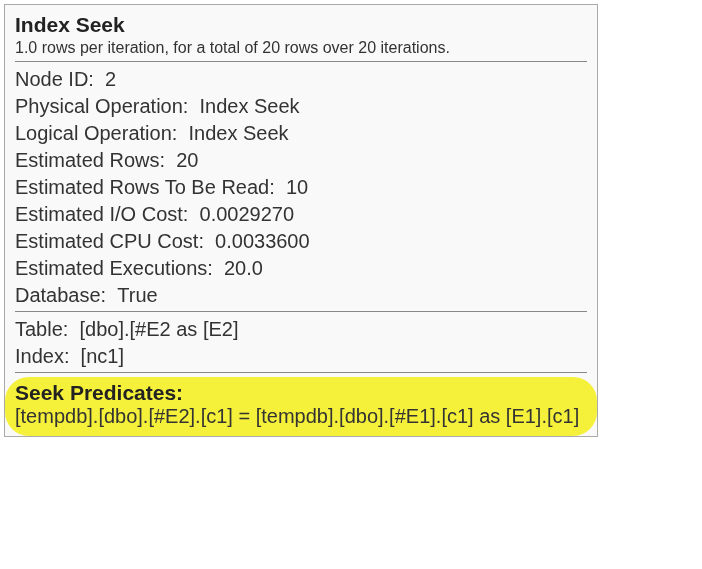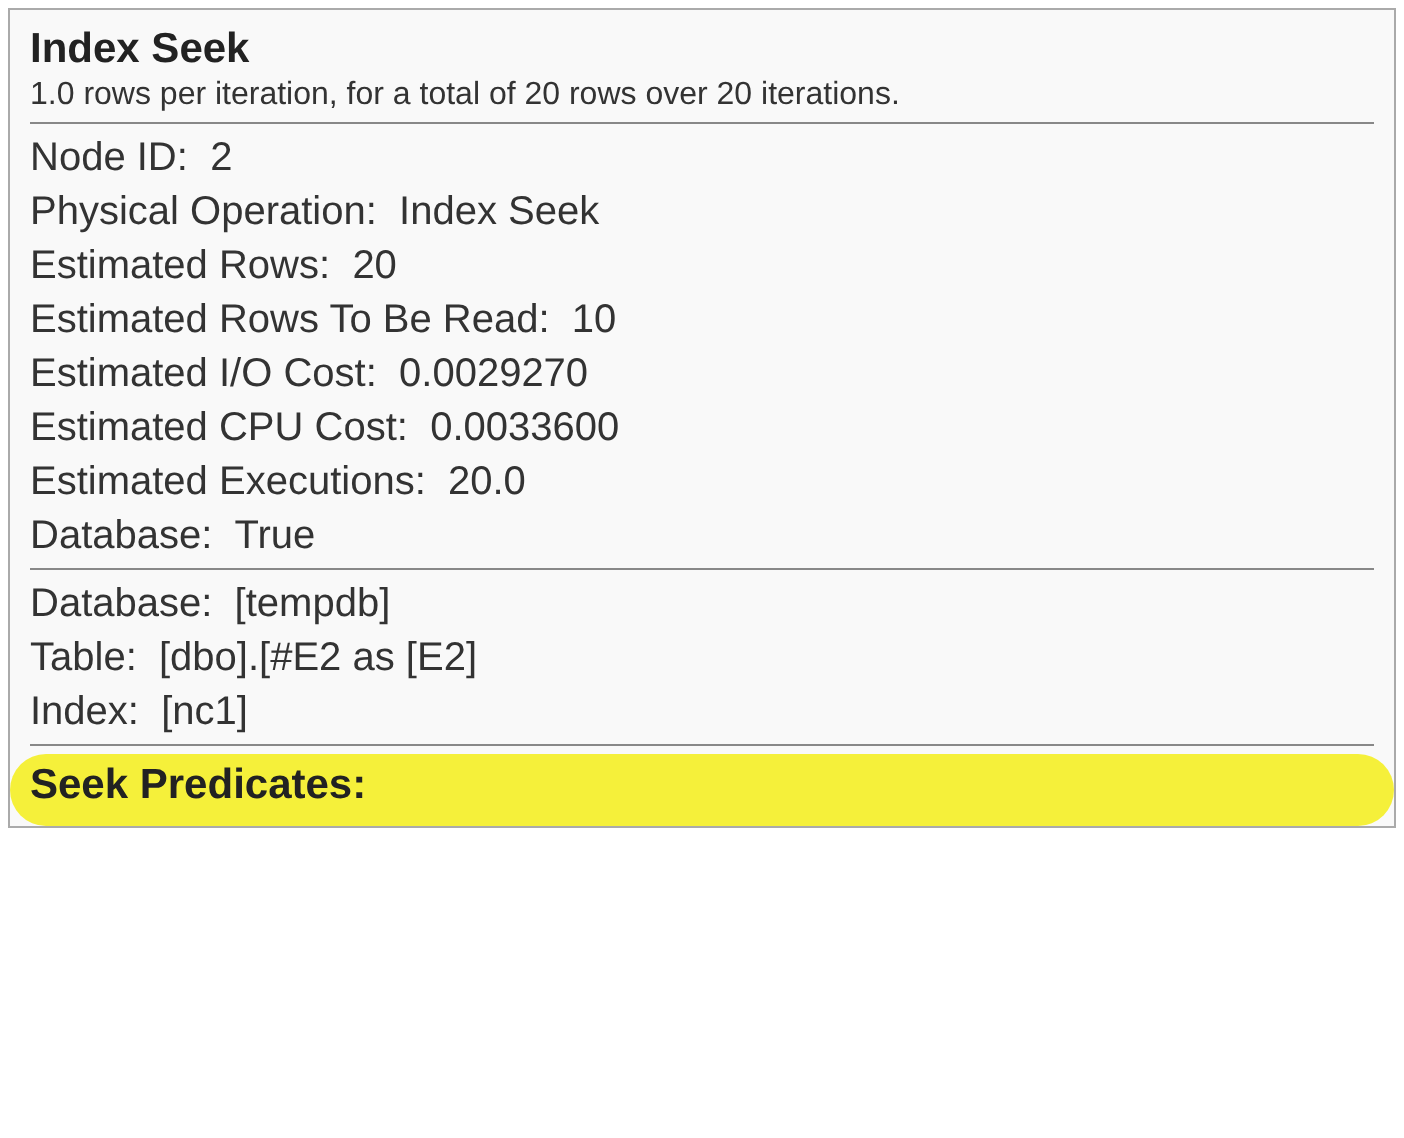--- a/index.html
+++ b/index.html
@@ -2,21 +2,21 @@
 <html><head>
   <meta charset="utf-8">
   <style>
     * { margin: 0; padding: 0; box-sizing: border-box; }
     body {
       font-family: 'Segoe UI', Tahoma, Geneva, Verdana, sans-serif;
       background: #fff;
       padding: 4px;
     }
     .tooltip {
-      width: 694px;
+      width: 594px;
       border: 1px solid #aaa;
       background: #f9f9f9;
       padding: 8px 10px 6px 10px;
     }
     .title {
       font-weight: 700;
       font-size: 21px;
       color: #222;
       margin-bottom: 2px;
     }
@@ -66,20 +66,23 @@
   <div class="title">Index Seek</div>
   <div class="summary">1.0 rows per iteration, for a total of 20 rows over 20 iterations.</div>
 
   <div class="prop">
     <span>Node ID:</span>&nbsp;&nbsp;<span>2</span>
   </div>
   <div class="prop">
     <span>Physical Operation:</span>&nbsp;&nbsp;<span>Index Seek</span>
   </div>
   <div class="prop">
+    <span>Logical Operation:</span>&nbsp;&nbsp;<span>Index Seek</span>
+  </div>
+  <div class="prop">
     <span>Estimated Rows:</span>&nbsp;&nbsp;<span>20</span>
   </div>
   <div class="prop">
     <span>Estimated Rows To Be Read:</span>&nbsp;&nbsp;<span>10</span>
   </div>
   <div class="prop">
     <span>Estimated I/O Cost:</span>&nbsp;&nbsp;<span>0.0029270</span>
   </div>
   <div class="prop">
     <span>Estimated CPU Cost:</span>&nbsp;&nbsp;<span>0.0033600</span>
@@ -87,27 +90,25 @@
   <div class="prop">
     <span>Estimated Executions:</span>&nbsp;&nbsp;<span>20.0</span>
   </div>
   <div class="prop">
     <span>Database:</span>&nbsp;&nbsp;<span>True</span>
   </div>
 
   <div class="divider"></div>
 
   <div class="prop">
-    <span>Database:</span>&nbsp;&nbsp;<span>[tempdb]</span>
-  </div>
-  <div class="prop">
     <span>Table:</span>&nbsp;&nbsp;<span>[dbo].[#E2 as [E2]</span>
   </div>
   <div class="prop">
     <span>Index:</span>&nbsp;&nbsp;<span>[nc1]</span>
   </div>
 
   <div class="divider"></div>
 
   <div class="highlight">
     <div class="seek-title">Seek Predicates:</div>
+    <div class="seek-value">[tempdb].[dbo].[#E2].[c1] = [tempdb].[dbo].[#E1].[c1] as [E1].[c1]</div>
   </div>
 </div>
 
 </body></html>

